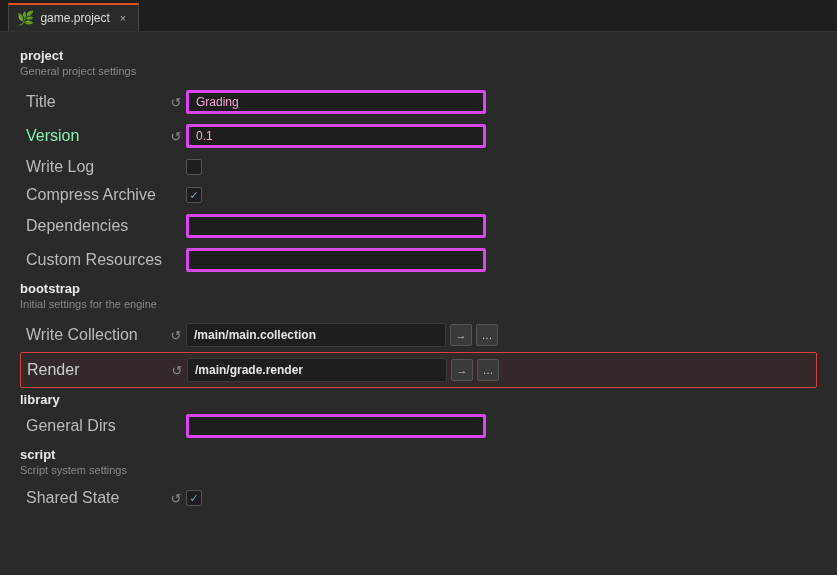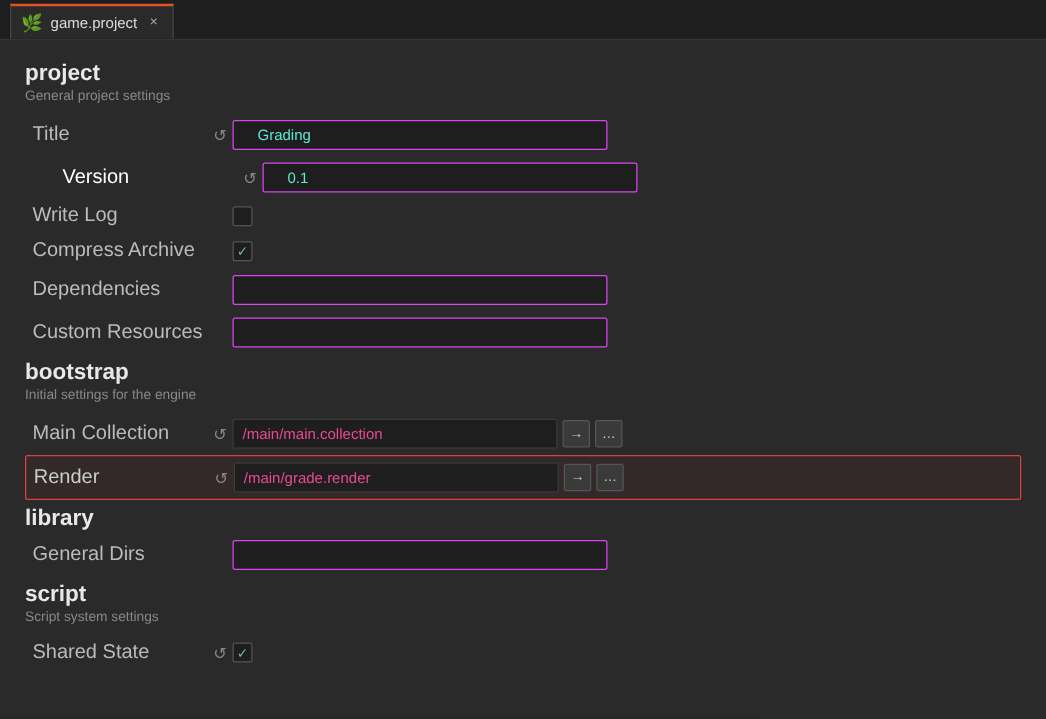--- a/index.html
+++ b/index.html
@@ -51,21 +51,21 @@
     
     .content {
       padding: 16px 20px;
       height: calc(575px - 32px);
       overflow-y: auto;
       background: #2a2a2a;
     }
 
     
     .section-title {
-      font-size: 18px;
+      font-size: 13px;
       font-weight: bold;
       color: #e8e8e8;
       margin-bottom: 2px;
       margin-top: 14px;
     }
     .section-title:first-child { margin-top: 0; }
     .section-subtitle {
       font-size: 11px;
       color: #888;
       margin-bottom: 8px;
@@ -82,80 +82,80 @@
       padding: 5px 6px;
       min-height: 28px;
     }
     .row-label {
       width: 140px;
       color: #bbb;
       font-size: 16px;
       flex-shrink: 0;
     }
     .row-label.highlight {
-      color: #ffffff;
-      margin-left: 24px;
+      color: #86efac;
     }
     .row-reset {
       width: 20px;
       flex-shrink: 0;
       display: flex;
       align-items: center;
       justify-content: center;
       color: #888;
       font-size: 13px;
       cursor: pointer;
     }
 
     .row-input {
       flex: 1;
       background: #1e1e1e;
-      border: 1px solid #d946ef;
-      color: #5eead4;
-      padding: 3px 19px;
-      font-size: 12px;
-      height: 24px;
-      outline: none;
-      border-radius: 2px;
-      max-width: 300px;
-    }
-
-    
-    .row-checkbox {
-      width: 16px;
-      height: 16px;
-      background: #1e1e1e;
-      border: 1px solid #555;
-      display: flex;
-      align-items: center;
-      justify-content: center;
-      cursor: pointer;
-      color: #7ab;
-      font-size: 11px;
-      border-radius: 2px;
-    }
-
-    
-    .path-input-wrap {
-      display: flex;
-      align-items: center;
-      gap: 4px;
-      flex: 1;
-    }
-    .path-input {
-      flex: 1;
-      background: #1e1e1e;
-      border: 1px solid #3a3a3a;
-      color: #ec4899;
+      border: 3px solid #d946ef;
+      color: #f9a8d4;
       padding: 3px 7px;
       font-size: 12px;
       height: 24px;
       outline: none;
       border-radius: 2px;
+      max-width: 300px;
+    }
+
+    
+    .row-checkbox {
+      width: 16px;
+      height: 16px;
+      background: #1e1e1e;
+      border: 1px solid #555;
+      display: flex;
+      align-items: center;
+      justify-content: center;
+      cursor: pointer;
+      color: #7ab;
+      font-size: 11px;
+      border-radius: 2px;
+    }
+
+    
+    .path-input-wrap {
+      display: flex;
+      align-items: center;
+      gap: 4px;
+      flex: 1;
+    }
+    .path-input {
+      flex: 1;
+      background: #1e1e1e;
+      border: 1px solid #3a3a3a;
+      color: #e5e5e5;
+      padding: 3px 7px;
+      font-size: 12px;
+      height: 24px;
+      outline: none;
+      border-radius: 2px;
       max-width: 260px;
+      font-weight: bold;
     }
     .path-btn {
       background: #3a3a3a;
       border: 1px solid #555;
       color: #ccc;
       font-size: 11px;
       width: 22px;
       height: 22px;
       display: flex;
       align-items: center;
@@ -238,21 +238,21 @@
     </div>
   </div>
 
   <div class="spacer"></div>
 
   <div>
     <div class="section-title">bootstrap</div>
     <div class="section-subtitle">Initial settings for the engine</div>
 
     <div class="settings-row">
-      <span class="row-label">Main Collection</span>
+      <span class="row-label">Write Collection</span>
       <span class="row-reset">↺</span>
       <div class="path-input-wrap">
         <input class="path-input" type="text" value="/main/main.collection" style="">
         <div class="path-btn">→</div>
         <div class="path-btn">…</div>
       </div>
     </div>
 
     <div class="settings-row row-highlighted">
       <span class="row-label">Render</span>

